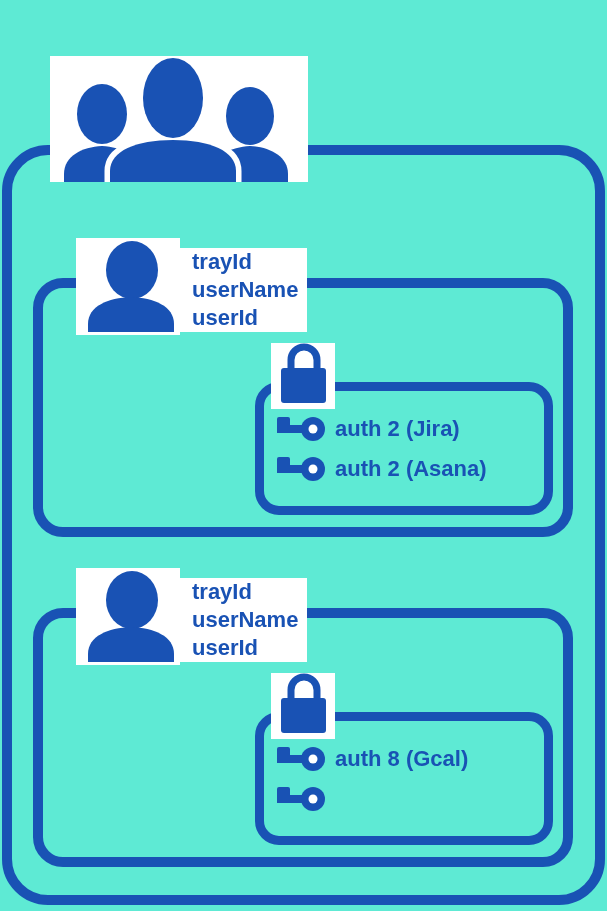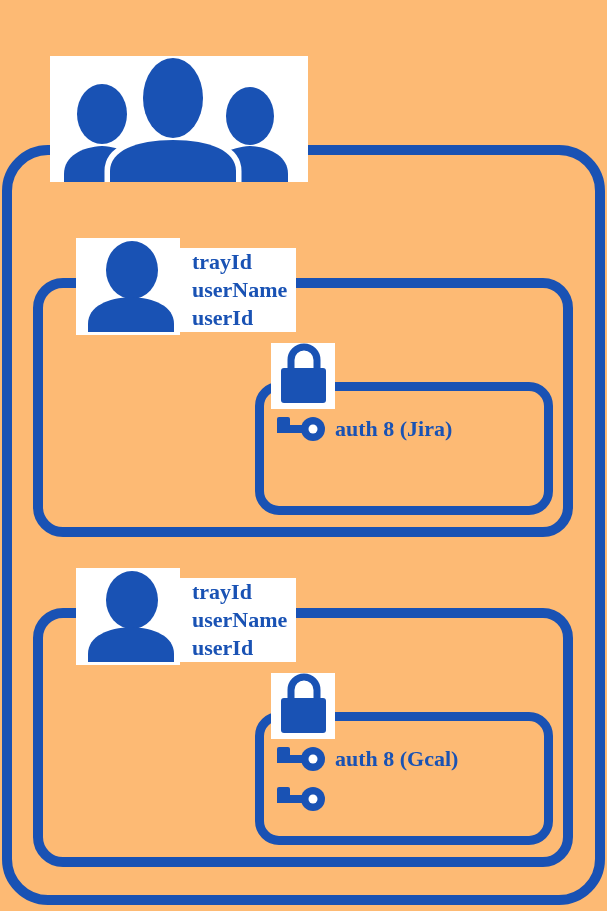--- a/index.html
+++ b/index.html
@@ -1,23 +1,23 @@
 <!DOCTYPE html>
 <html style="--accent: #1952b4;"><head>
 <meta charset="utf-8">
 <style>
   :root { --accent: #1952b4; }
   html,body { margin:0; padding:0; background:#ffffff; }
   .stage {
     position: relative;
     width: 607px;
     height: 911px;
-    background: #fdba74;
+    background: #5eead4;
     overflow: hidden;
-    font-family: Liberation Serif, serif;
+    font-family: Liberation Sans, sans-serif;
     color: var(--accent);
   }
   .abs { position:absolute; }
 
   
   .outer-box {
     left: 2px; top: 145px;
     width: 603px; height: 760px;
     box-sizing: border-box;
     border: 10px solid var(--accent);
@@ -152,21 +152,32 @@
 
     <div class="abs auth-row auth-row-0">
       <svg viewBox="0 0 50 28" xmlns="http://www.w3.org/2000/svg">
         <g fill="var(--accent)">
           <rect x="1" y="2" width="13" height="16" rx="2"></rect>
           <rect x="1" y="10" width="28" height="8"></rect>
           <circle cx="37" cy="14" r="12"></circle>
         </g>
         <circle cx="37" cy="14" r="4.5" fill="#ffffff"></circle>
       </svg>
-      <span class="auth-label">auth 8 (Jira)</span>
+      <span class="auth-label">auth 2 (Jira)</span>
+    </div>
+    <div class="abs auth-row auth-row-1">
+      <svg viewBox="0 0 50 28" xmlns="http://www.w3.org/2000/svg">
+        <g fill="var(--accent)">
+          <rect x="1" y="2" width="13" height="16" rx="2"></rect>
+          <rect x="1" y="10" width="28" height="8"></rect>
+          <circle cx="37" cy="14" r="12"></circle>
+        </g>
+        <circle cx="37" cy="14" r="4.5" fill="#ffffff"></circle>
+      </svg>
+      <span class="auth-label">auth 2 (Asana)</span>
     </div>
   </section>
 
   <section class="abs user-card card-2">
     <div class="abs avatar-wrap">
       <svg viewBox="0 0 104 97" xmlns="http://www.w3.org/2000/svg">
         <g fill="var(--accent)">
           <ellipse cx="56" cy="32" rx="26" ry="29"></ellipse>
           <path d="M12,94 L12,86 C12,68 32,60 55,59 C78,60 98,68 98,86 L98,94 Z"></path>
         </g>

